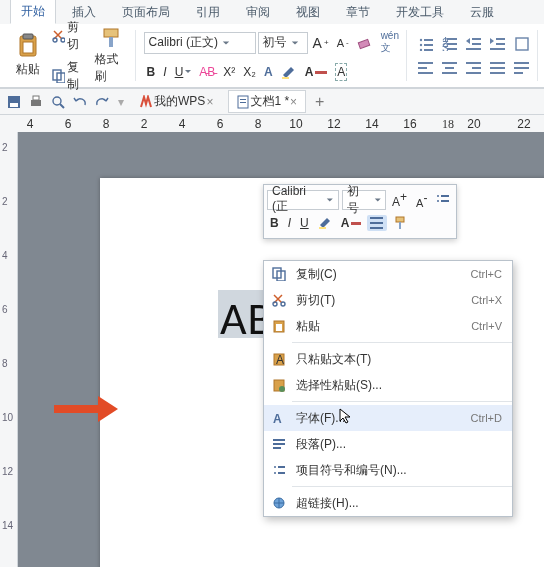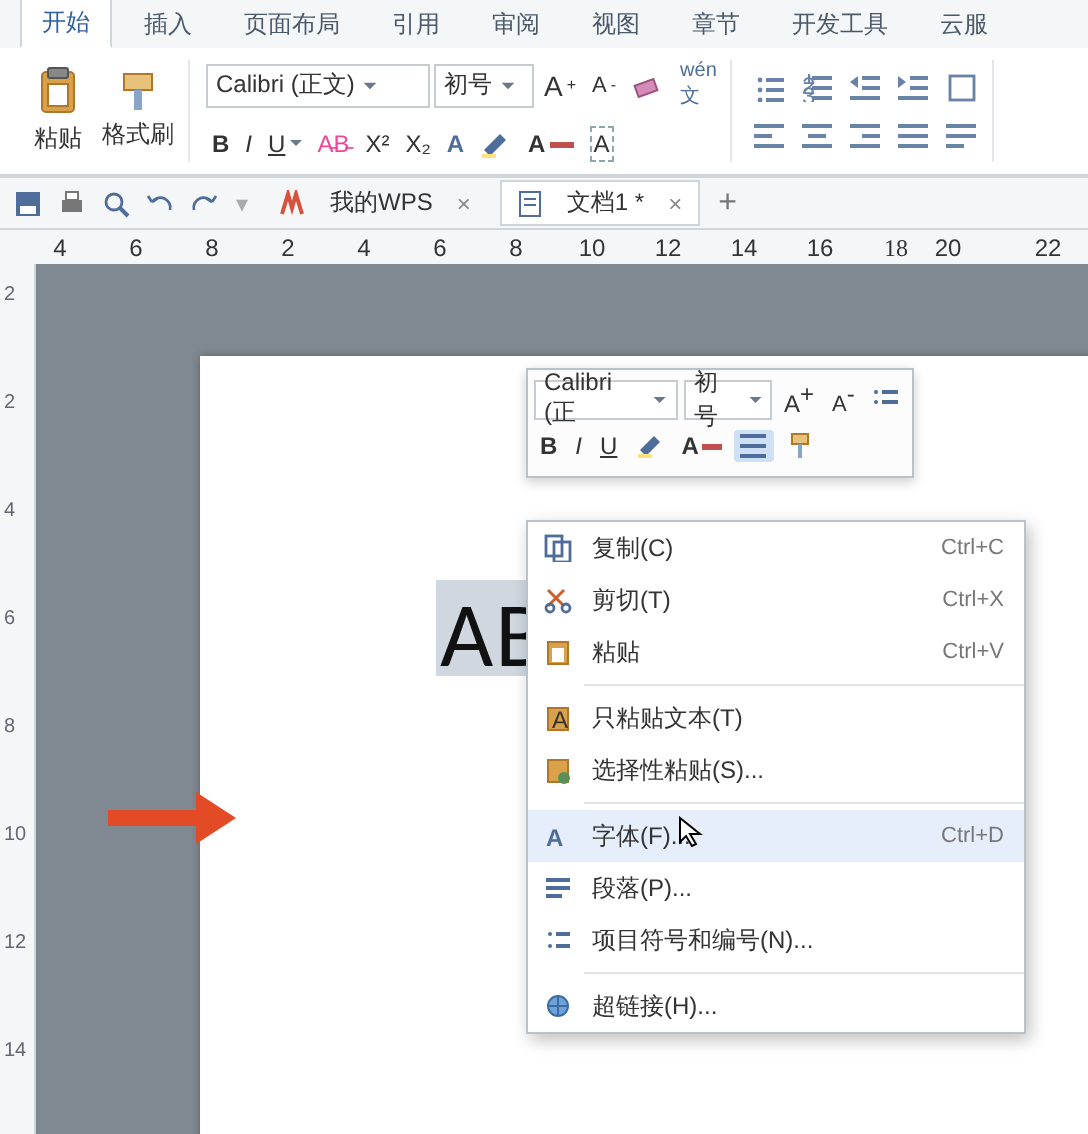--- a/index.html
+++ b/index.html
@@ -11,21 +11,21 @@
 .toolbar{display:flex;padding:6px 6px 6px 6px;gap:4px;align-items:stretch;height:64px;background:#fff;border-bottom:1px solid #d0d5da;}
 .group{display:flex;align-items:center;padding:0 4px;border-right:1px solid #e3e7eb;}
 .paste-big{display:flex;flex-direction:column;align-items:center;width:38px;gap:2px;}
 .icon-btn{display:inline-flex;align-items:center;justify-content:center;padding:2px 3px;border-radius:2px;cursor:pointer;gap:2px;}
 .col{display:flex;flex-direction:column;gap:2px;}
 .row{display:flex;align-items:center;gap:2px;}
 .combo{display:flex;align-items:center;border:1px solid #c6ccd2;background:#fff;height:22px;padding:0 4px;gap:4px;}
 .combo .dd{width:8px;height:8px;}
 .para-icons{display:grid;grid-template-columns:repeat(5,22px);grid-auto-rows:22px;gap:2px;}
 .qat{display:flex;align-items:center;height:26px;background:#f5f6f7;border-bottom:1px solid #d0d5da;padding:0 4px;gap:6px;}
-.doc-tab{display:flex;align-items:center;gap:12px;padding:2px 8px;border:1px solid transparent;}
+.doc-tab{display:flex;align-items:center;gap:1px;padding:2px 8px;border:1px solid transparent;}
 .doc-tab.active{background:#fff;border-color:#d0d5da;}
 .doc-tab .close{color:#888;}
 .ruler{height:18px;background:#f5f6f7;border-bottom:1px solid #d0d5da;position:relative;font-size:10px;color:#667;}
 .ruler .tick{position:absolute;top:2px;text-align:center;width:20px;}
 .vruler{position:absolute;left:0;top:132px;width:18px;bottom:0;background:#f5f6f7;border-right:1px solid #d0d5da;}
 .vruler .vt{position:absolute;left:2px;font-size:10px;color:#667;}
 .page-area{position:absolute;left:18px;top:132px;right:0;bottom:0;background:#808891;}
 .page{position:absolute;left:82px;top:46px;width:460px;height:520px;background:#fff;box-shadow:0 0 4px rgba(0,0,0,.3);}
 .seltext{position:absolute;left:120px;top:112px;font-size:46px;font-family:Calibri,Arial;color:#111;letter-spacing:1px;}
 .selbox{position:absolute;left:118px;top:112px;width:118px;height:48px;background:rgba(120,140,160,.35);}
@@ -65,20 +65,37 @@
  <div class="toolbar">
   <div class="group">
    <div class="paste-big icon-btn">
     <svg width="24" height="26">
             <rect x="4" y="3" width="16" height="20" rx="2" fill="#d9a14a" stroke="#b0762a"></rect>
             <rect x="7" y="1" width="10" height="5" rx="1" fill="#888" stroke="#555"></rect>
             <rect x="7" y="9" width="10" height="11" fill="#fff" stroke="#b0762a"></rect>
           </svg>
     <span>粘贴</span>
    </div>
+   <div class="col" style="margin-left:4px">
+    <div class="icon-btn">
+            <svg width="14" height="14">
+              <path d="M2 2 L10 10 M10 2 L2 10" stroke="#ce5f2c" stroke-width="1.5"></path>
+              <circle cx="3" cy="11" r="2" class="ico-o"></circle>
+              <circle cx="11" cy="11" r="2" class="ico-o"></circle>
+            </svg>
+            <span>剪切</span>
+          </div>
+    <div class="icon-btn">
+            <svg width="14" height="14">
+              <rect x="1" y="1" width="8" height="10" class="ico-o"></rect>
+              <rect x="5" y="4" width="8" height="10" fill="#fff" class="ico-o"></rect>
+            </svg>
+            <span>复制</span>
+          </div>
+   </div>
    <div class="icon-btn" style="flex-direction:column">
           <svg width="22" height="22">
             <rect x="4" y="2" width="14" height="8" fill="#e6c27a" stroke="#b0762a"></rect>
             <rect x="9" y="10" width="4" height="10" fill="#88a4c9"></rect>
           </svg>
           <span>格式刷</span>
         </div>
   </div>
   <div class="group">
    <div class="col" style="gap:4px">

